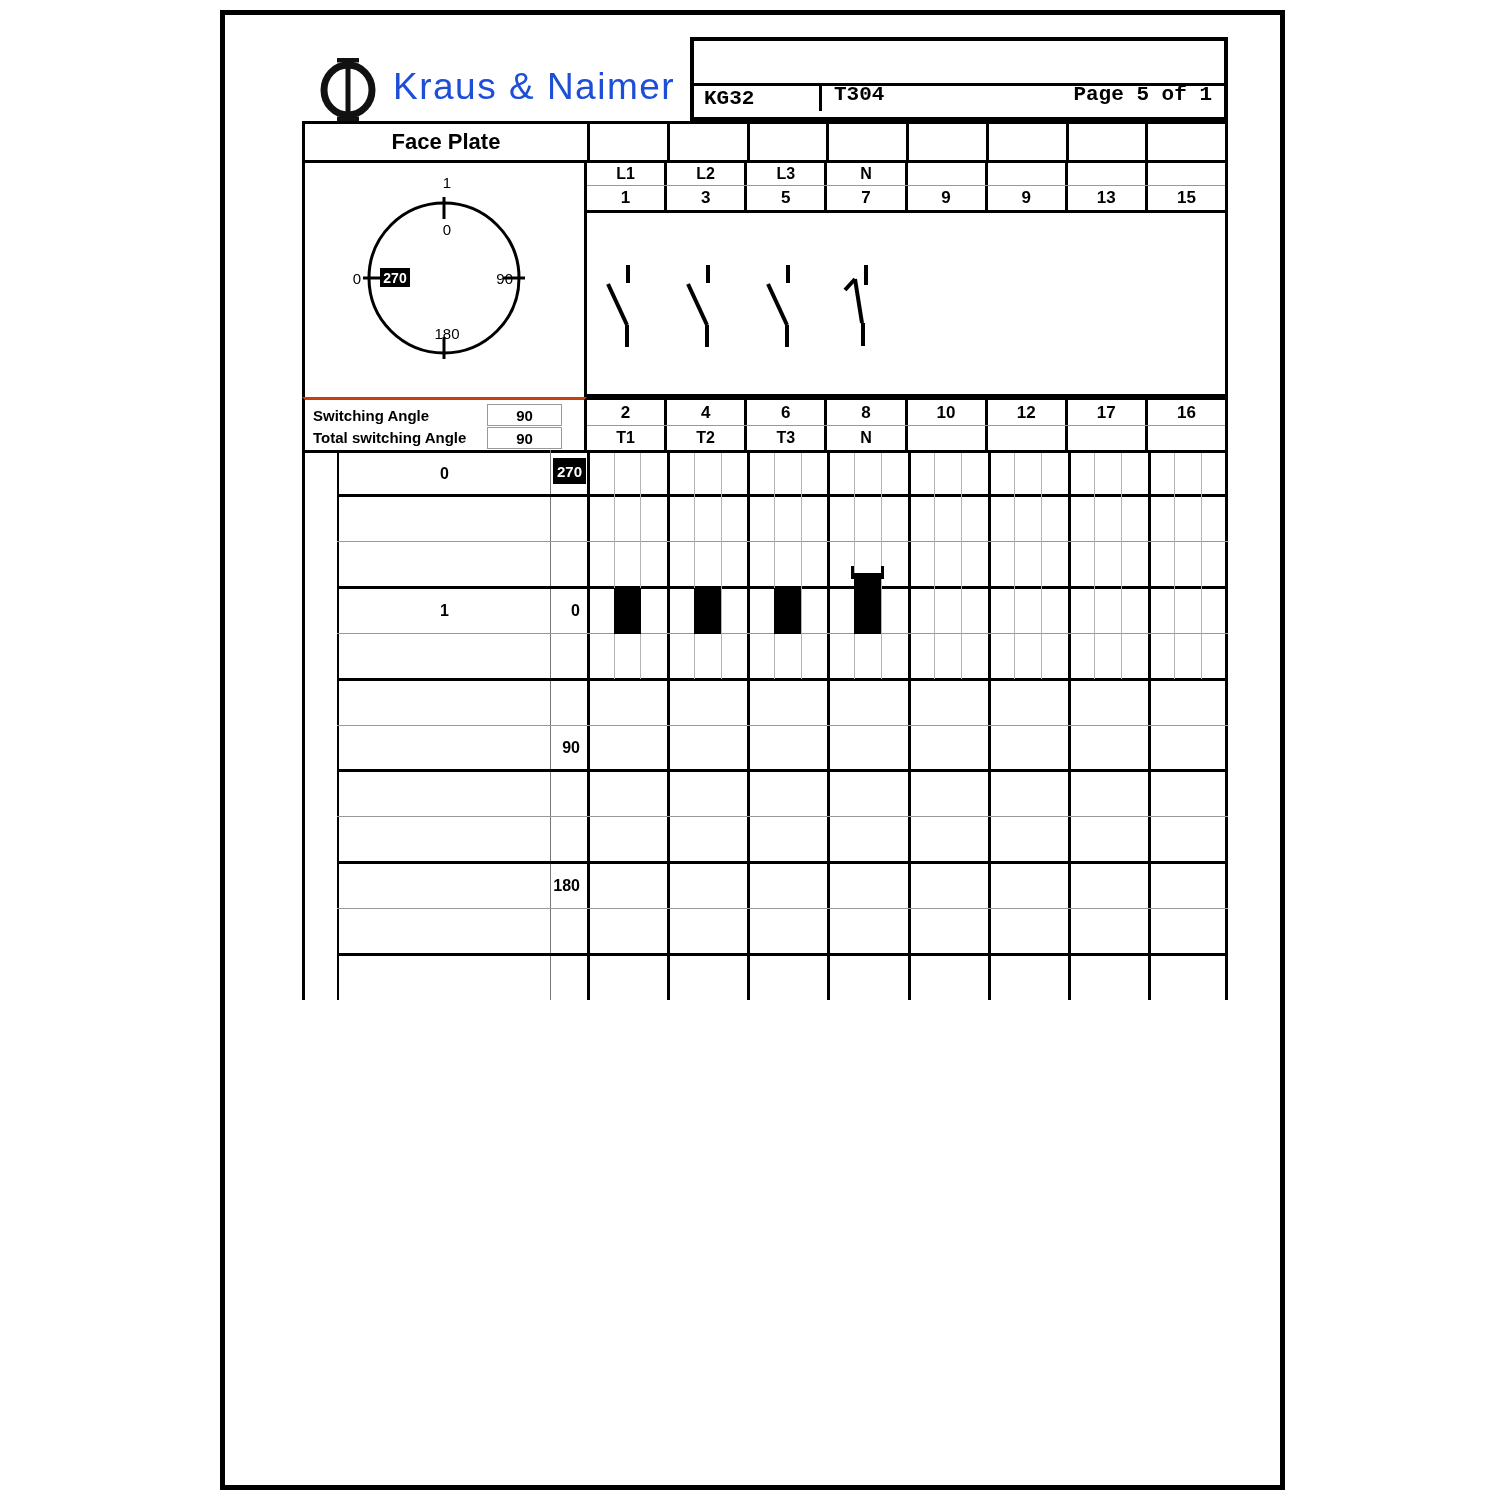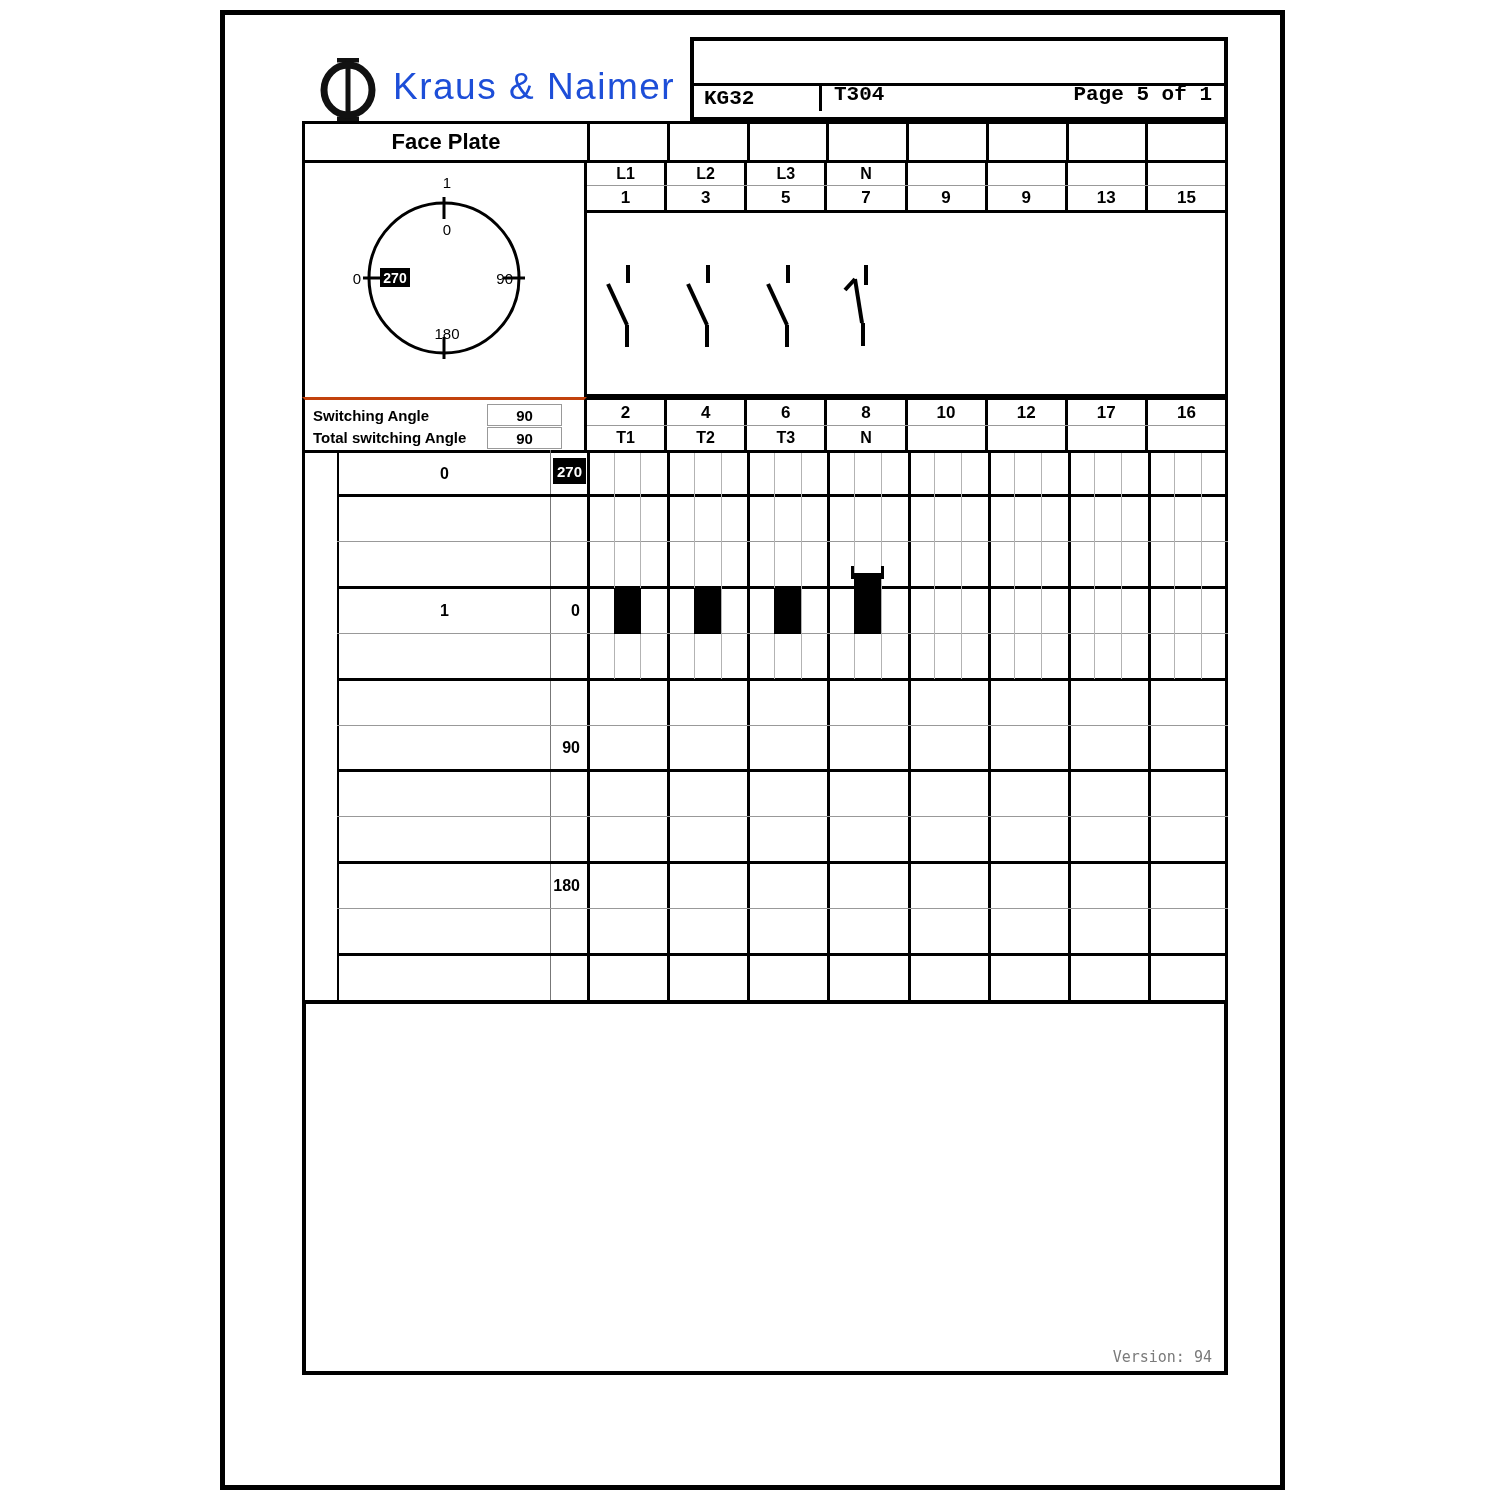--- a/index.html
+++ b/index.html
@@ -220,18 +220,15 @@
       <div class="bar" style="left:579px;top:116px;width:3px;height:13px;"></div>
 
       <div class="pos-label" style="left:37px;top:3px;width:211px;height:41px;">0</div>
       <div class="abs ctr" style="left:251px;top:8px;width:33px;height:26px;background:#000;color:#fff;font-weight:bold;font-size:15px;">270</div>
       <div class="pos-label" style="left:37px;top:139px;width:211px;height:44px;">1</div>
       <div class="ang-label" style="left:249px;top:139px;width:34px;height:44px;">0</div>
       <div class="ang-label" style="left:249px;top:276px;width:34px;height:43px;">90</div>
       <div class="ang-label" style="left:249px;top:414px;width:34px;height:44px;">180</div>
     </div>
 
-    <div class="abs" style="left:77px;top:985px;width:926px;height:375px;border:4px solid #000;box-sizing:border-box;">
-      <span class="vtxt">Version: 94</span>
-    </div>
 
   </div>
 </div>
 
 </body></html>

